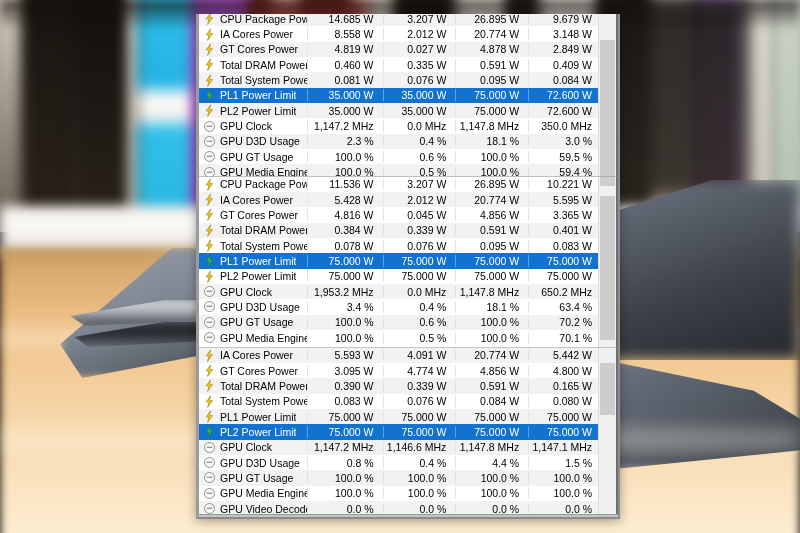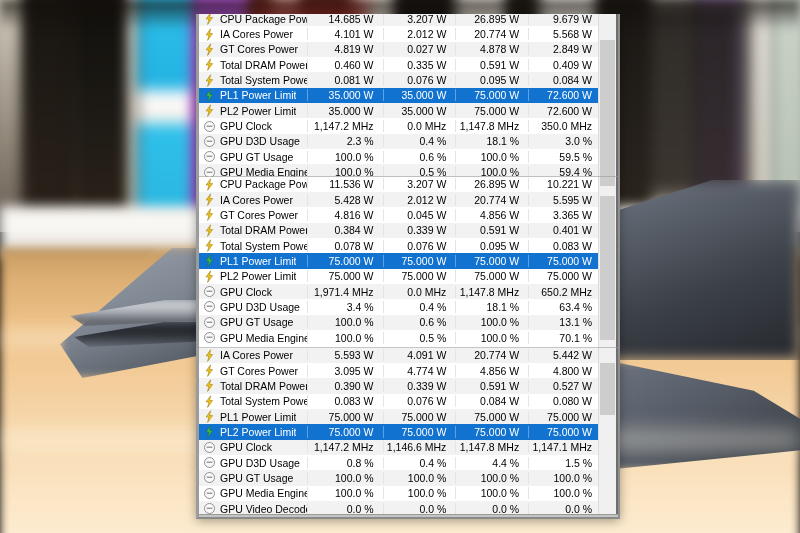--- a/index.html
+++ b/index.html
@@ -310,24 +310,24 @@
           <div class="cell-val">26.895 W</div>
           <div class="cell-val">9.679 W</div>
         </div>
         <div class="row plain">
           <div class="cell-name">
             <svg class="ico" viewBox="0 0 13 13">
               <path d="M7.6 0.8 L3.1 7.0 L5.9 7.0 L4.6 12.4 L9.6 5.6 L6.6 5.6 Z" fill="#f5c816" stroke="#8a6c06" stroke-width="0.5"></path>
             </svg>
             <span class="nm">IA Cores Power</span>
           </div>
-          <div class="cell-val c1">4.101 W</div>
+          <div class="cell-val c1">8.558 W</div>
           <div class="cell-val">2.012 W</div>
           <div class="cell-val">20.774 W</div>
-          <div class="cell-val">5.568 W</div>
+          <div class="cell-val">3.148 W</div>
         </div>
         <div class="row alt">
           <div class="cell-name">
             <svg class="ico" viewBox="0 0 13 13">
               <path d="M7.6 0.8 L3.1 7.0 L5.9 7.0 L4.6 12.4 L9.6 5.6 L6.6 5.6 Z" fill="#f5c816" stroke="#8a6c06" stroke-width="0.5"></path>
             </svg>
             <span class="nm">GT Cores Power</span>
           </div>
           <div class="cell-val c1">4.819 W</div>
           <div class="cell-val">0.027 W</div>
@@ -521,21 +521,21 @@
           <div class="cell-val">75.000 W</div>
         </div>
         <div class="row alt">
           <div class="cell-name">
             <svg class="ico" viewBox="0 0 13 13">
               <circle cx="6.5" cy="6.5" r="5" fill="#fbfbfb" stroke="#8f8f8f" stroke-width="1"></circle>
               <path d="M3.6 6.2 H9.4" stroke="#707070" stroke-width="1"></path>
             </svg>
             <span class="nm">GPU Clock</span>
           </div>
-          <div class="cell-val c1">1,971.4 MHz</div>
+          <div class="cell-val c1">1,953.2 MHz</div>
           <div class="cell-val">0.0 MHz</div>
           <div class="cell-val">1,147.8 MHz</div>
           <div class="cell-val">650.2 MHz</div>
         </div>
         <div class="row plain">
           <div class="cell-name">
             <svg class="ico" viewBox="0 0 13 13">
               <circle cx="6.5" cy="6.5" r="5" fill="#fbfbfb" stroke="#8f8f8f" stroke-width="1"></circle>
               <path d="M3.6 6.2 H9.4" stroke="#707070" stroke-width="1"></path>
             </svg>
@@ -550,21 +550,21 @@
           <div class="cell-name">
             <svg class="ico" viewBox="0 0 13 13">
               <circle cx="6.5" cy="6.5" r="5" fill="#fbfbfb" stroke="#8f8f8f" stroke-width="1"></circle>
               <path d="M3.6 6.2 H9.4" stroke="#707070" stroke-width="1"></path>
             </svg>
             <span class="nm">GPU GT Usage</span>
           </div>
           <div class="cell-val c1">100.0 %</div>
           <div class="cell-val">0.6 %</div>
           <div class="cell-val">100.0 %</div>
-          <div class="cell-val">13.1 %</div>
+          <div class="cell-val">70.2 %</div>
         </div>
         <div class="row plain">
           <div class="cell-name">
             <svg class="ico" viewBox="0 0 13 13">
               <circle cx="6.5" cy="6.5" r="5" fill="#fbfbfb" stroke="#8f8f8f" stroke-width="1"></circle>
               <path d="M3.6 6.2 H9.4" stroke="#707070" stroke-width="1"></path>
             </svg>
             <span class="nm">GPU Media Engine ...</span>
           </div>
           <div class="cell-val c1">100.0 %</div>
@@ -601,21 +601,21 @@
         <div class="row alt">
           <div class="cell-name">
             <svg class="ico" viewBox="0 0 13 13">
               <path d="M7.6 0.8 L3.1 7.0 L5.9 7.0 L4.6 12.4 L9.6 5.6 L6.6 5.6 Z" fill="#f5c816" stroke="#8a6c06" stroke-width="0.5"></path>
             </svg>
             <span class="nm">Total DRAM Power</span>
           </div>
           <div class="cell-val c1">0.390 W</div>
           <div class="cell-val">0.339 W</div>
           <div class="cell-val">0.591 W</div>
-          <div class="cell-val">0.527 W</div>
+          <div class="cell-val">0.165 W</div>
         </div>
         <div class="row plain">
           <div class="cell-name">
             <svg class="ico" viewBox="0 0 13 13">
               <path d="M7.6 0.8 L3.1 7.0 L5.9 7.0 L4.6 12.4 L9.6 5.6 L6.6 5.6 Z" fill="#f5c816" stroke="#8a6c06" stroke-width="0.5"></path>
             </svg>
             <span class="nm">Total System Power</span>
           </div>
           <div class="cell-val c1">0.083 W</div>
           <div class="cell-val">0.076 W</div>

